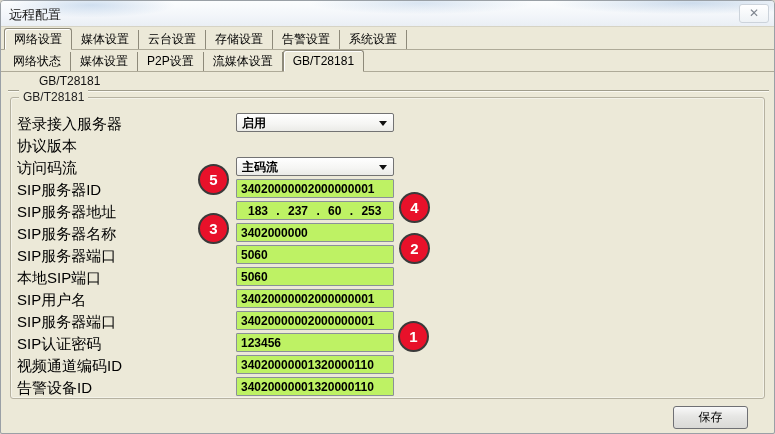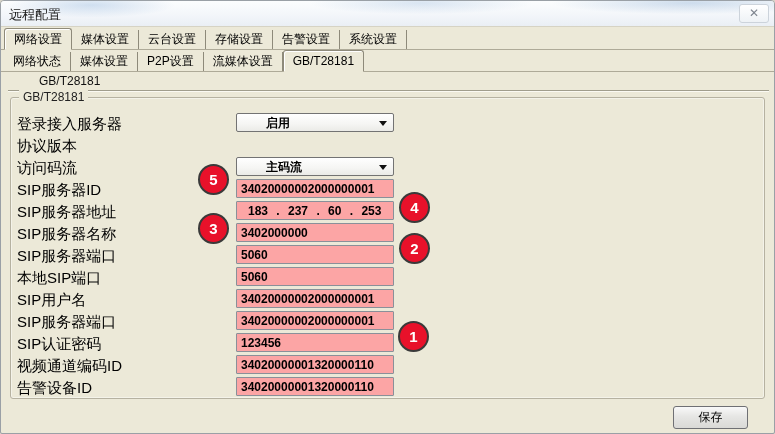--- a/index.html
+++ b/index.html
@@ -44,26 +44,26 @@
               border:1px solid #b6b2a1; border-radius:3px;
               box-shadow:inset 0 0 0 1px rgba(255,255,255,.45); }
   #groupbox-title { position:absolute; left:8px; top:-8px; padding:0 4px;
                     background:#ECE9D8; font-size:12px; color:#222; }
   
   .row { position:absolute; left:0; width:775px; height:20px; }
   .lbl { position:absolute; left:16px; top:2px; font-size:15px; color:#000; white-space:nowrap; }
   .combo { position:absolute; left:235px; top:0; width:158px; height:19px;
            background:linear-gradient(#ffffff,#f5f5f3 60%,#ebebe7);
            border:1px solid #737373; border-radius:2px; cursor:default; }
-  .combo-val { position:absolute; left:5px; top:1px; font-size:12px; font-weight:bold; color:#000;margin-left:24px; }
+  .combo-val { position:absolute; left:5px; top:1px; font-size:12px; font-weight:bold; color:#000; }
   .combo-arrow { position:absolute; right:6px; top:7px; width:0; height:0;
                  border-left:4px solid transparent; border-right:4px solid transparent;
                  border-top:5px solid #111; }
   .txt { position:absolute; left:235px; top:0; width:158px; height:19px;
-         background:#fca5a5; border:1px solid #8a9099; border-radius:1px;
+         background:#bef264; border:1px solid #8a9099; border-radius:1px;
          font-family:"Liberation Sans","DejaVu Sans",sans-serif;
          font-size:12px; font-weight:bold; color:#000; padding:0 4px; }
   .txt.ip { padding-left:11px; word-spacing:5px; }
   
   .badge { position:absolute; width:31px; height:31px; border-radius:50%;
            background:#E8112A; border:2px solid #3a3a3a;
            color:#fff; font-size:15px; font-weight:bold;
            display:flex; align-items:center; justify-content:center; }
   
   #save-btn { position:absolute; left:672px; top:405px; width:75px; height:23px;

